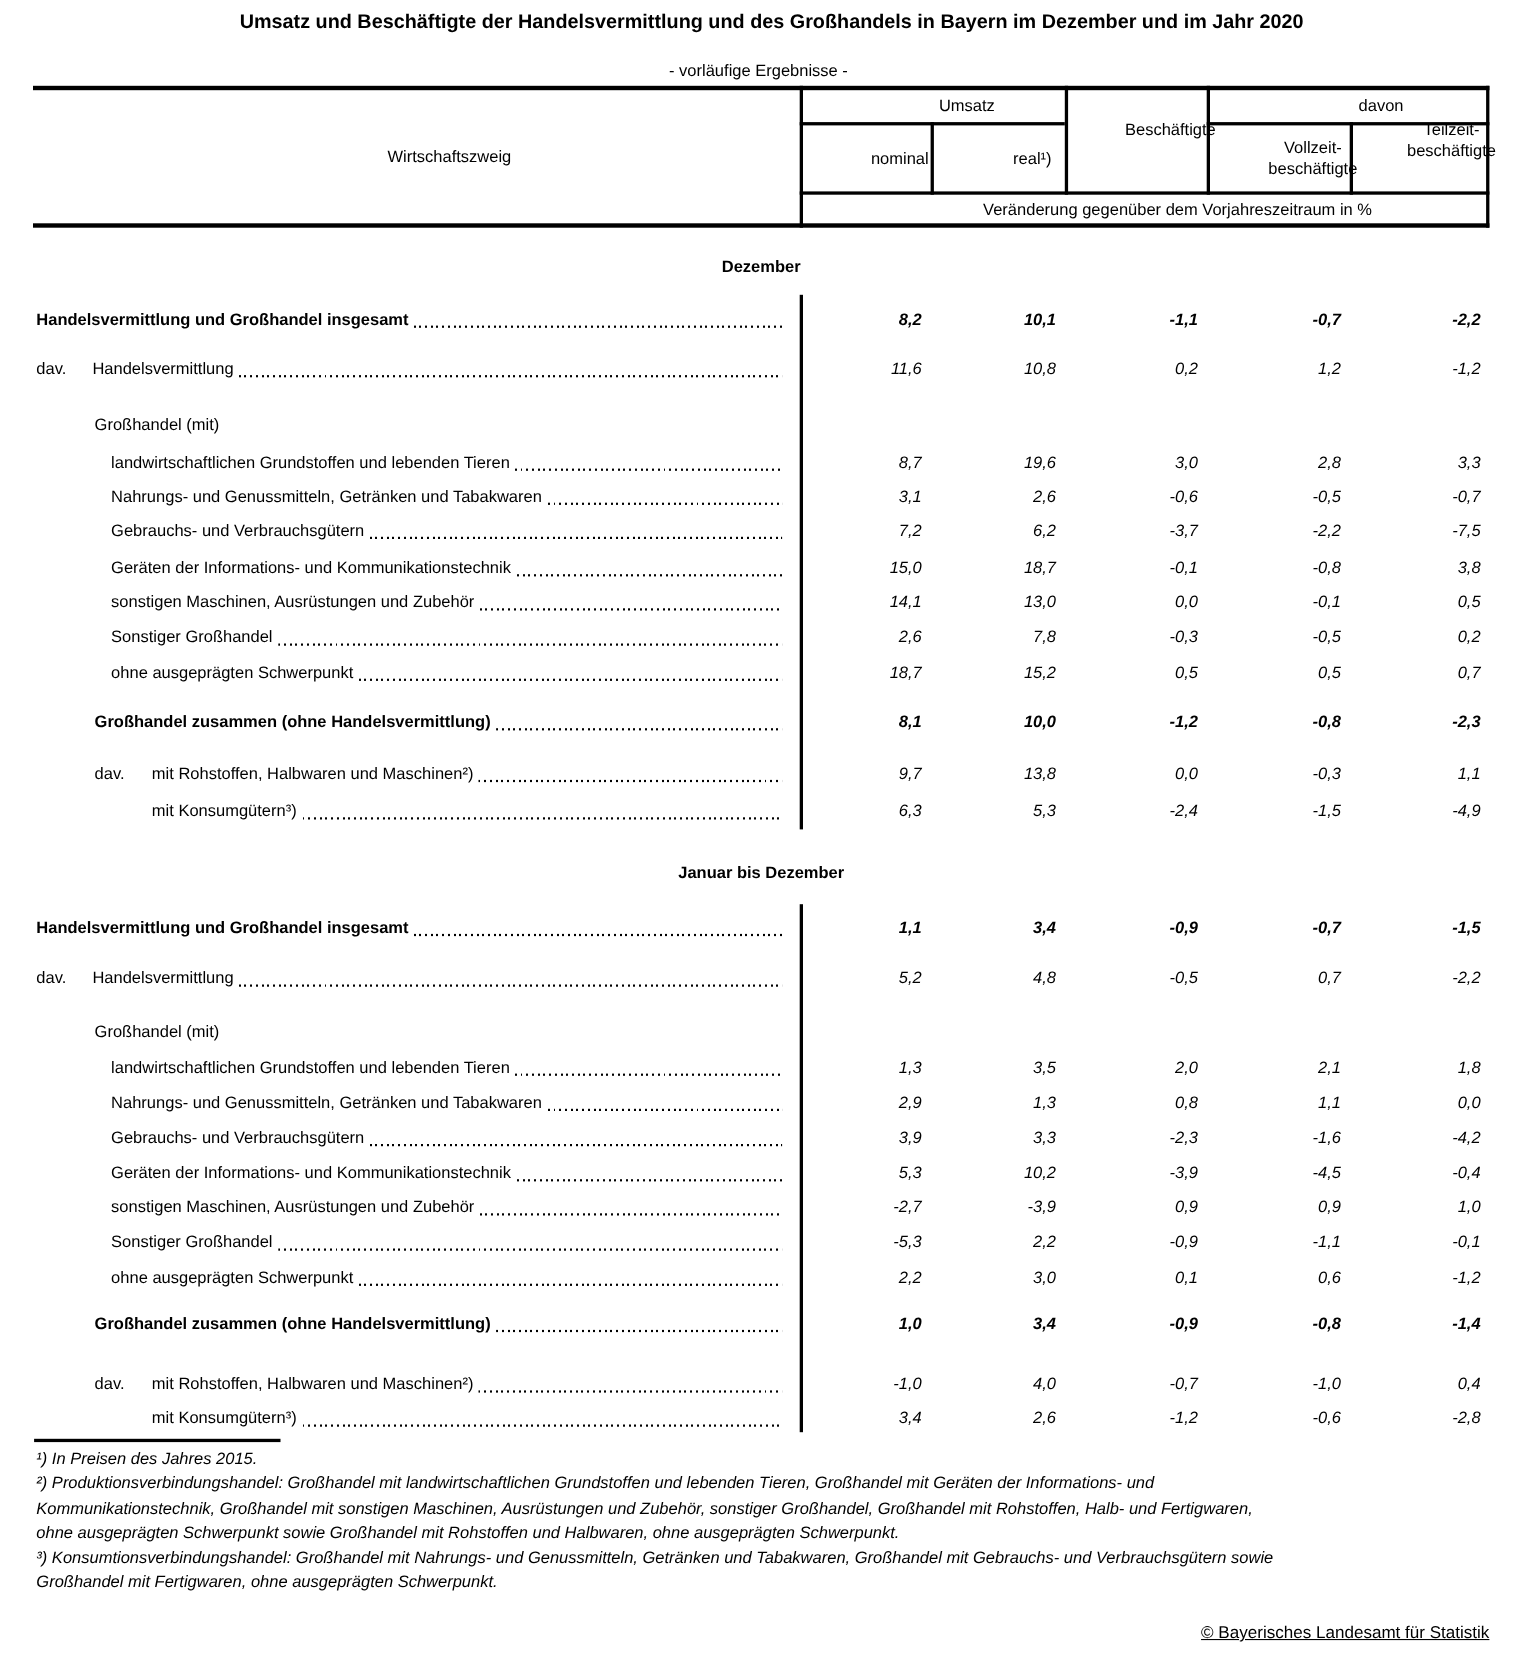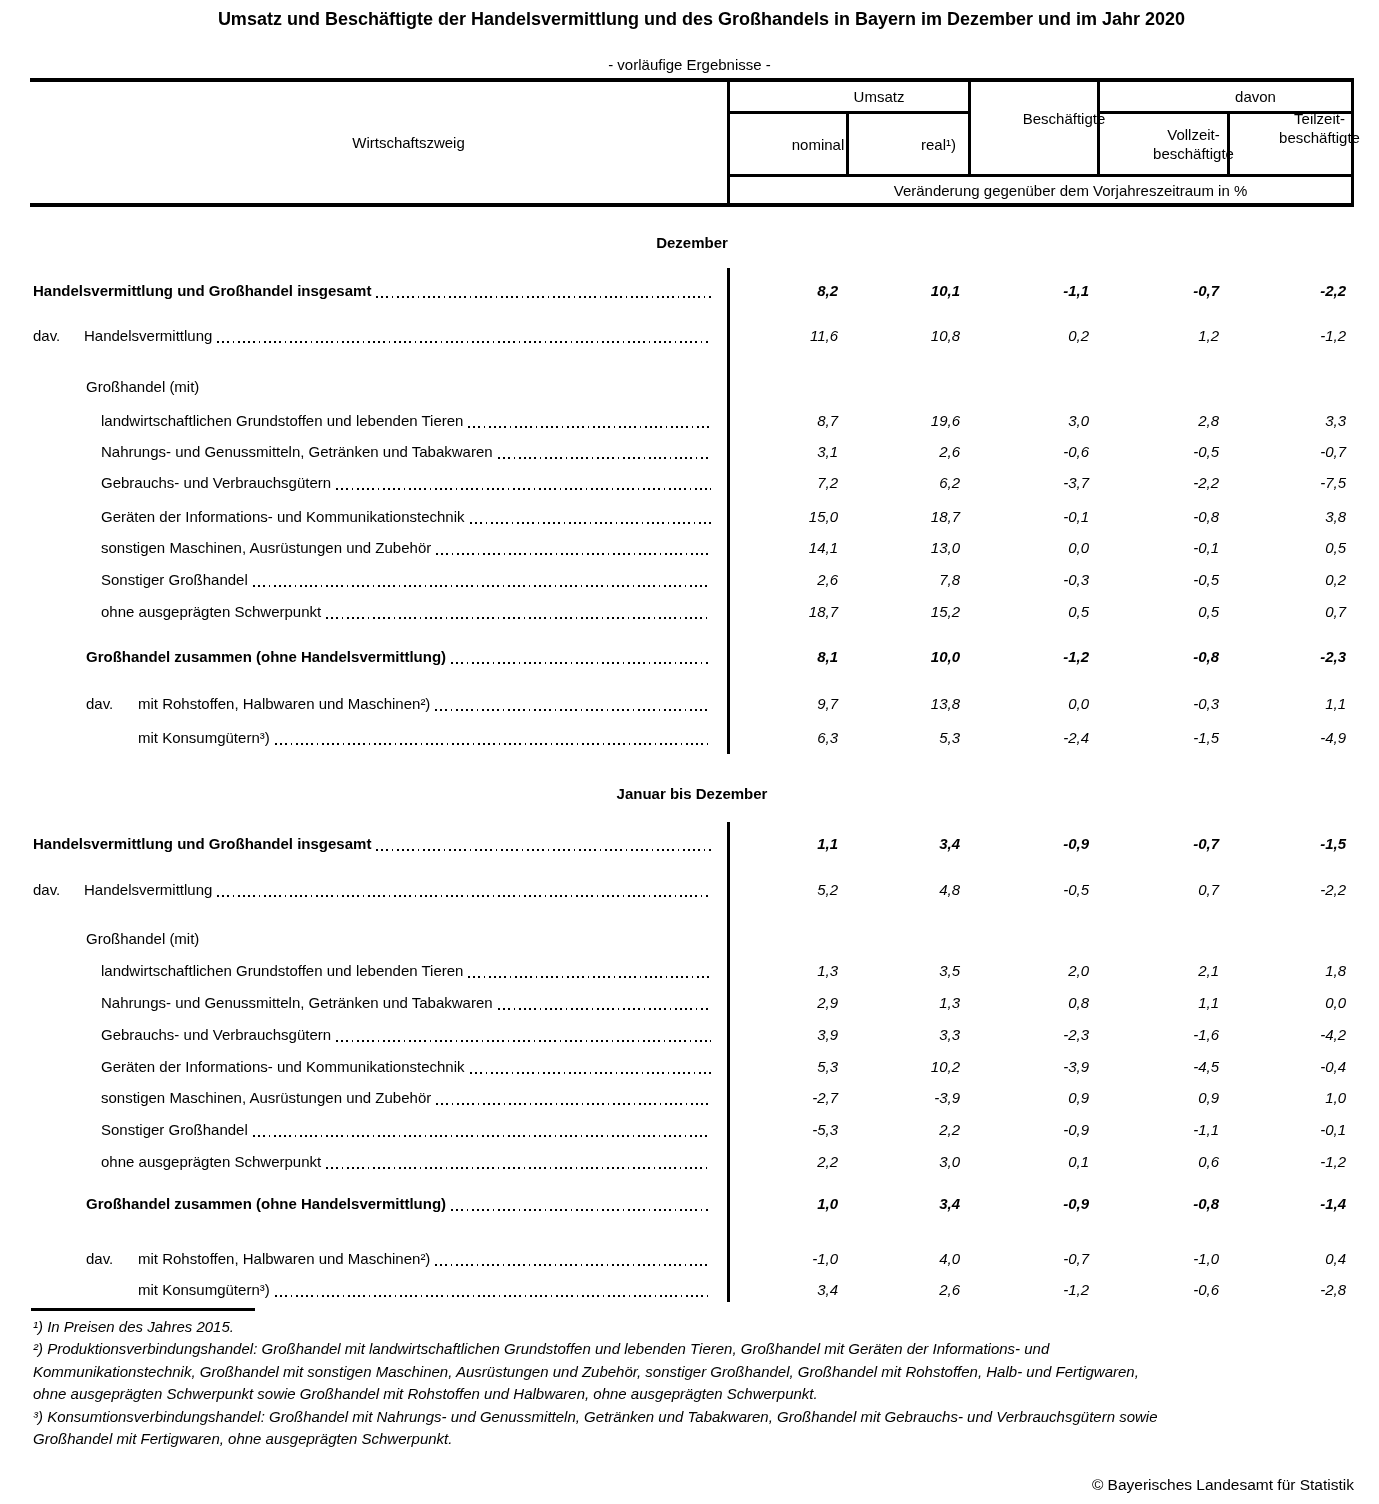--- a/index.html
+++ b/index.html
@@ -38,20 +38,21 @@
     line-height:22px; text-align:right; font-style:italic;
     box-sizing:border-box; padding-right:8px; flex:0 0 auto;
   }
   .c0{width:119px}.c1{width:122px}.c2{width:129px}.c3{width:130px}.c4{width:127px}
   .bold, .bold .lbl, .bold.cell { font-weight:bold; }
   .footnotes { position:absolute; left:33px; top:1316px; font-size:15px; }
   .footnotes .fnline { line-height:22.4px; white-space:nowrap;font-style:italic; }
   .copyright {
     position:absolute; right:25px; top:1474px; font-size:15.5px; line-height:22px;
     text-align:right;
+    text-decoration:underline;
   }
 </style>
 </head>
 <body>
 
 <div id="page">
 
   <div class="page-title">Umsatz und Beschäftigte der Handelsvermittlung und des Großhandels in Bayern im Dezember und im Jahr 2020</div>
   <div class="page-subtitle">- vorläufige Ergebnisse -</div>
 

